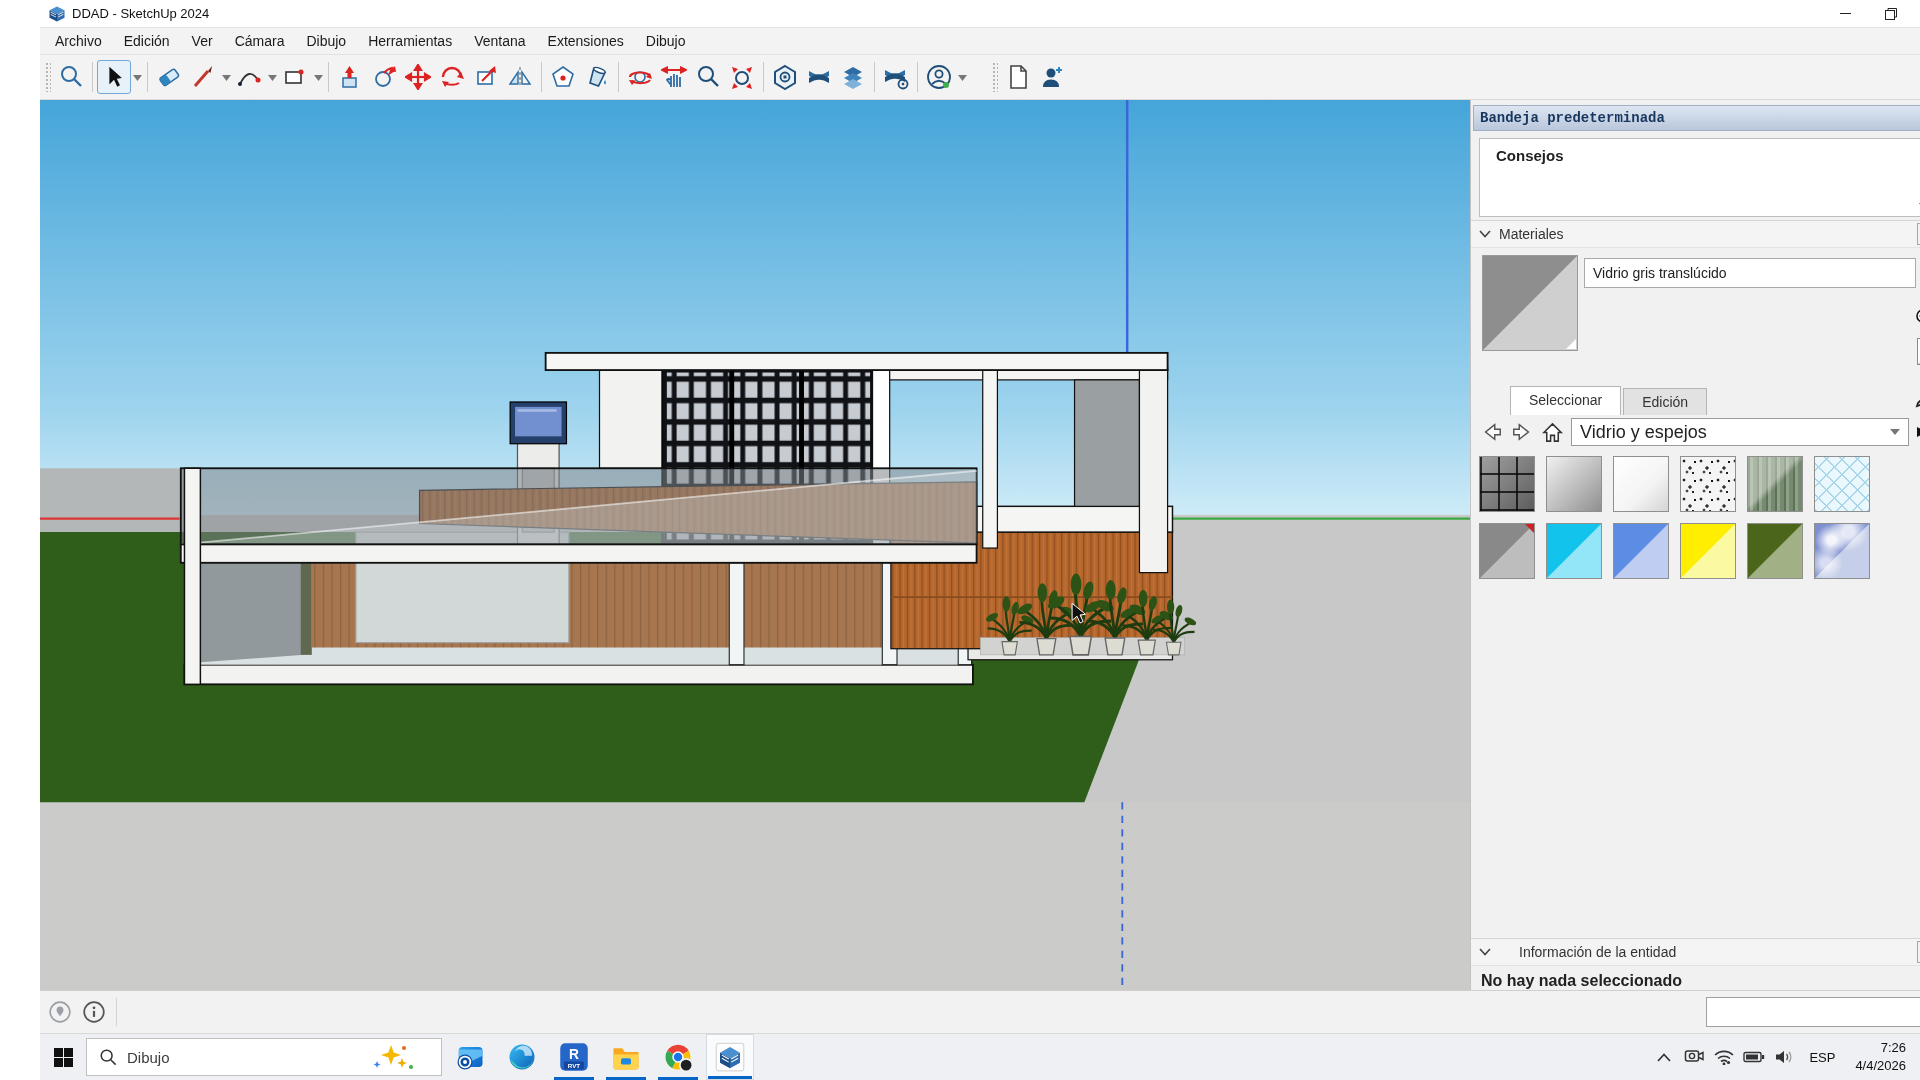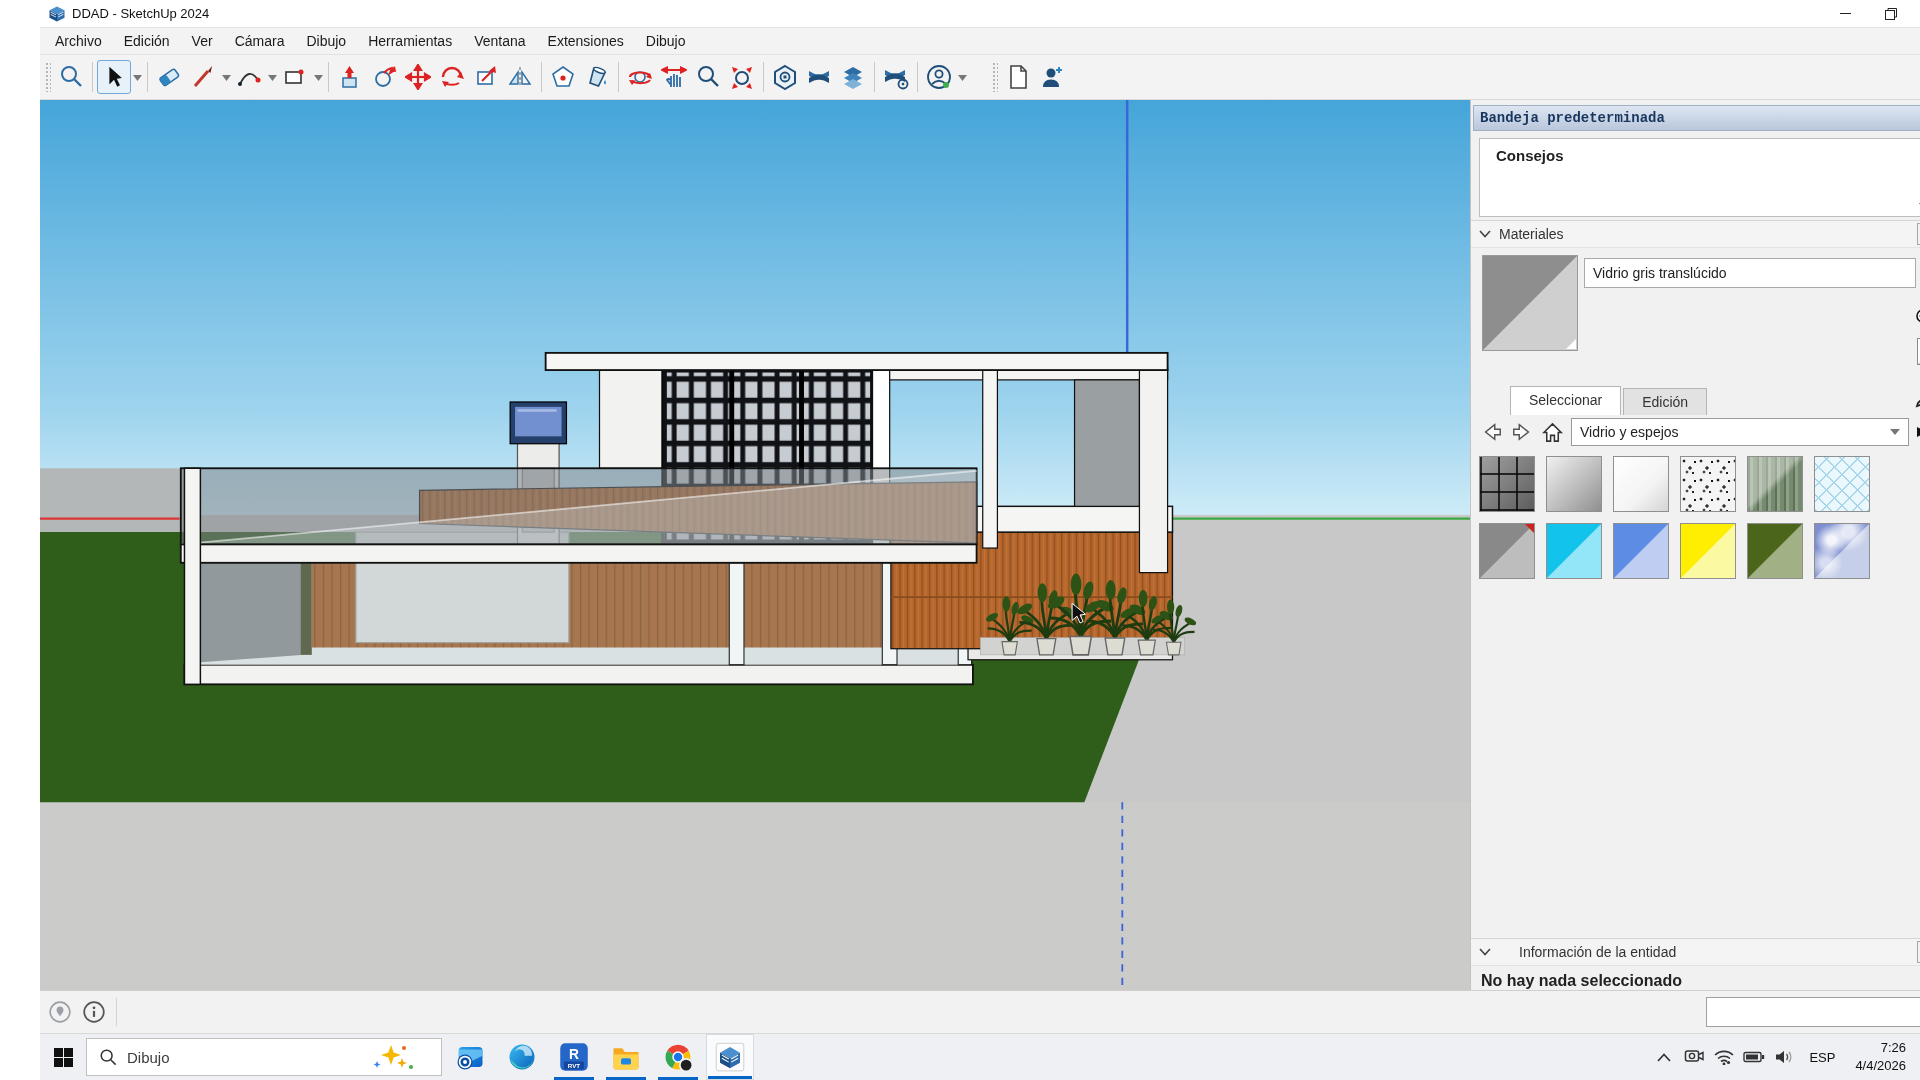--- a/index.html
+++ b/index.html
@@ -52,21 +52,21 @@
      font-size:14px;color:#222;display:flex;align-items:center;padding:0 8px;}
   .mini-btn{position:absolute;display:flex;align-items:center;justify-content:center;}
   .default-swatch{position:absolute;left:446px;top:238px;width:27px;height:27px;border:1px solid #8a8a8a;box-sizing:border-box;
      background:linear-gradient(135deg,#ffffff 49.5%,#b9cfdd 50.5%);}
   .tabs{position:absolute;left:8px;top:286px;display:flex;align-items:flex-end;padding-left:31px;}
   .tab{padding:5px 18px;border:1px solid #b5b5b5;background:#e2e2e2;font-size:14px;color:#333;margin-right:2px;border-bottom:none;}
   .tab.active{background:#fff;padding-bottom:7px;}
   .nav-row{position:absolute;left:8px;top:318px;display:flex;align-items:center;gap:4px;}
   .nav-btn{width:26px;height:26px;display:flex;align-items:center;justify-content:center;}
   .collection{width:338px;height:28px;border:1px solid #9a9a9a;background:#fff;box-sizing:border-box;display:flex;align-items:center;
-     font-size:14px;color:#222;padding:0 8px;margin-left:2px;}
+     font-size:18px;color:#222;padding:0 8px;margin-left:2px;}
   .collection .sel-caret{margin-left:auto;width:0;height:0;border-left:5px solid transparent;border-right:5px solid transparent;border-top:6px solid #777;}
   .swatch-grid{position:absolute;left:8px;top:356px;display:grid;grid-template-columns:repeat(6,56px);grid-auto-rows:56px;gap:11px;}
   .sw{width:56px;height:56px;border:1px solid #8f8f8f;box-sizing:border-box;position:relative;}
   .sw1{background-image:repeating-linear-gradient(0deg,rgba(10,10,10,.8) 0 2px,transparent 2px 18px),
        repeating-linear-gradient(90deg,rgba(10,10,10,.8) 0 2px,transparent 2px 18px),
        linear-gradient(135deg,#a0a0a0,#5d5d5d);}
   .sw2{background:linear-gradient(135deg,#f0f0f0 0%,#bdbdbd 55%,#8f8f8f 100%);}
   .sw3{background:linear-gradient(135deg,#ffffff 0%,#f4f4f4 60%,#d4d4d4 100%);}
   .sw4{background-color:#f4f4f4;background-image:
        radial-gradient(circle at 3px 4px,#222 1.2px,transparent 1.7px),

